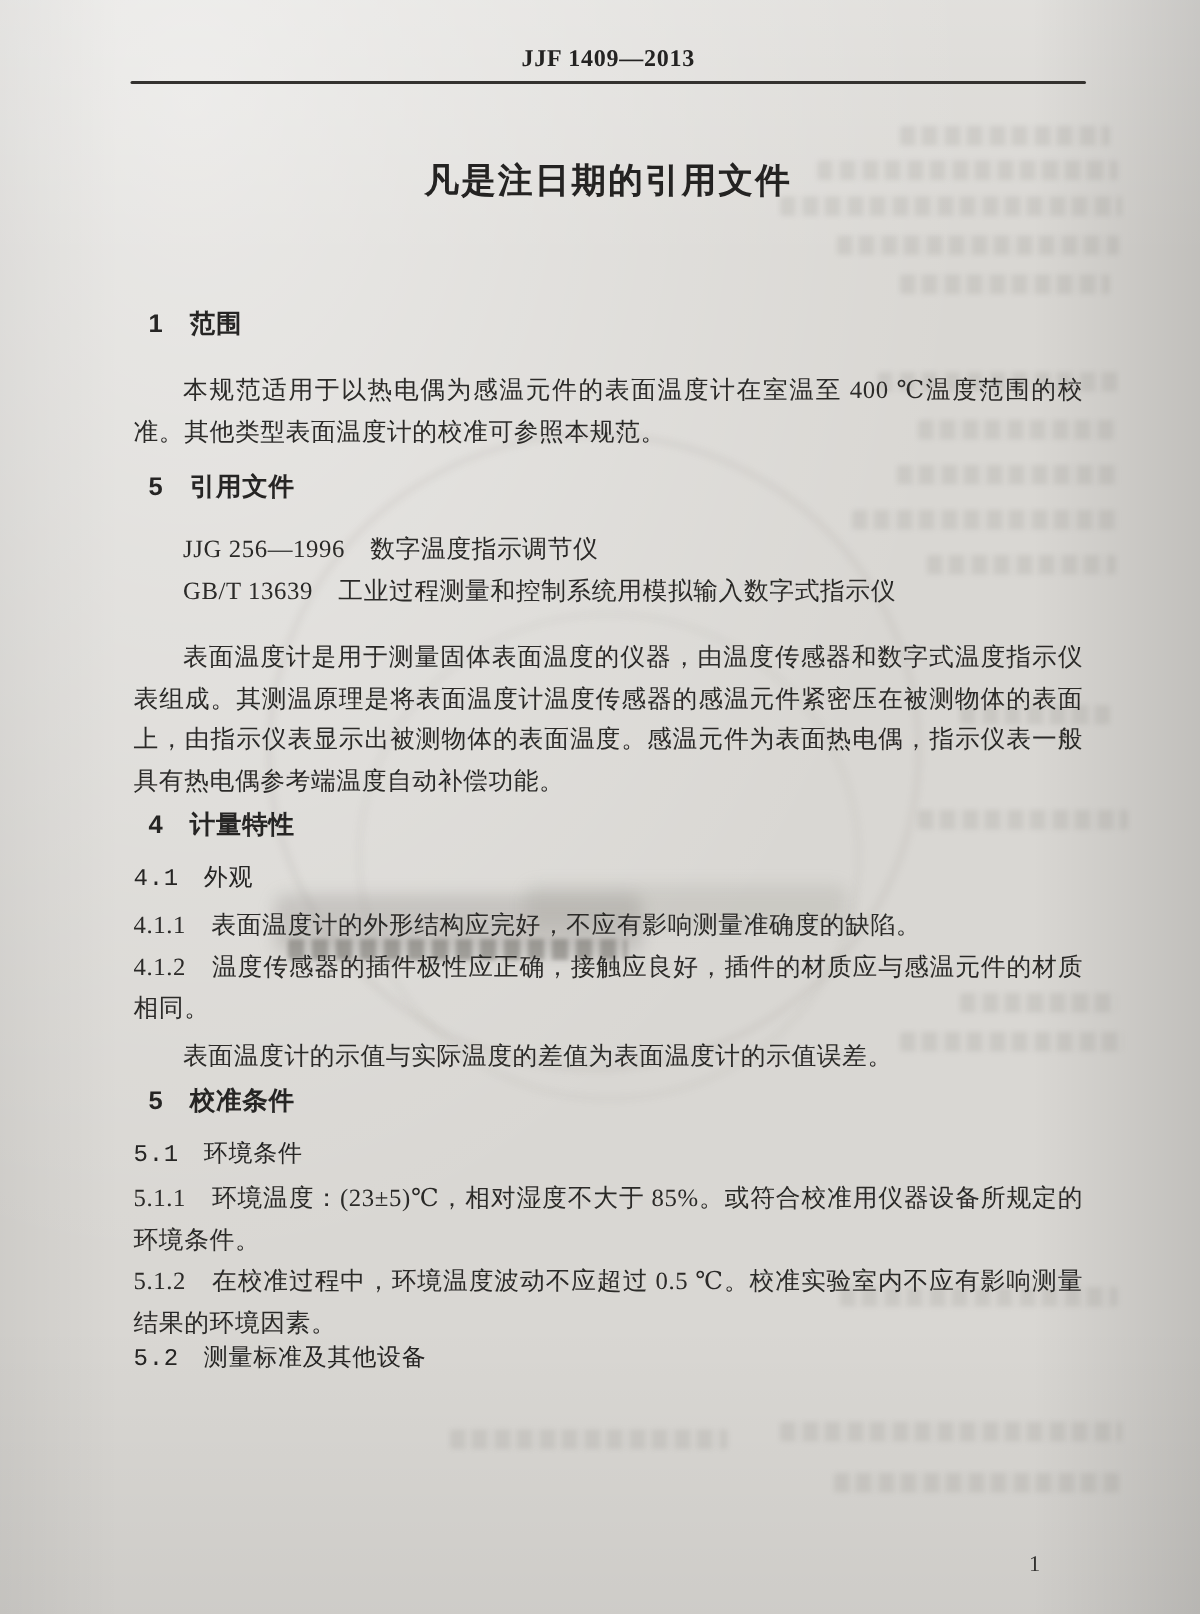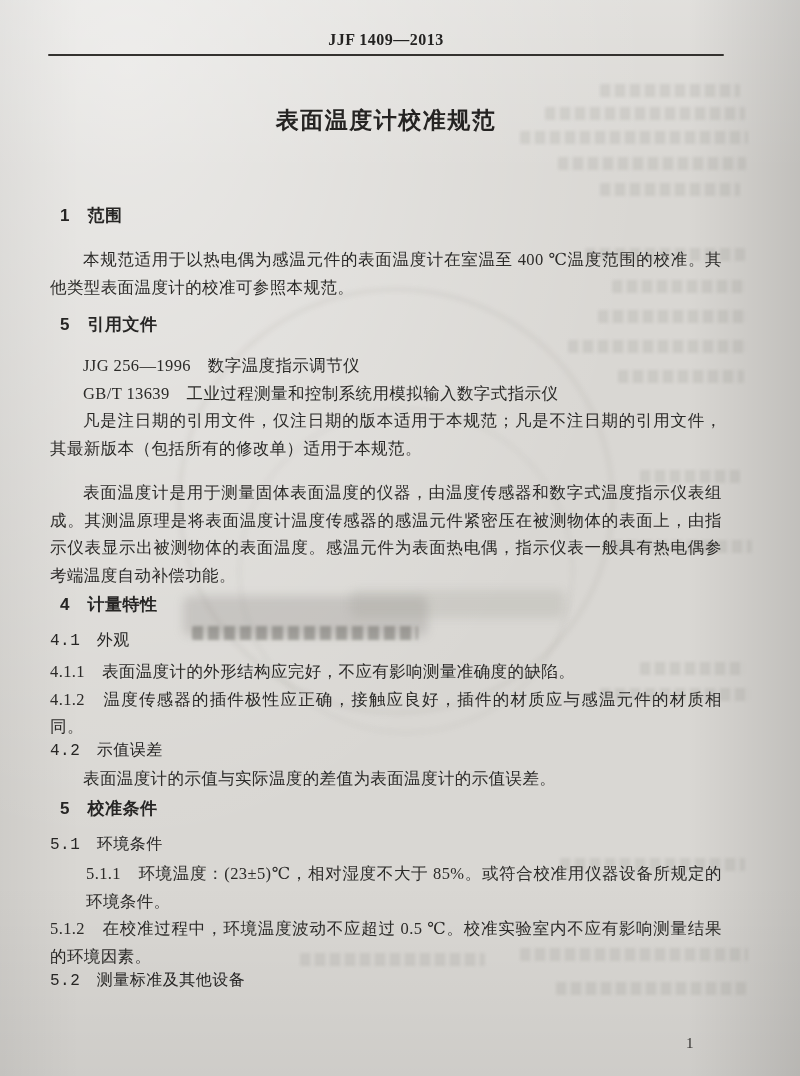--- a/index.html
+++ b/index.html
@@ -12,21 +12,21 @@
     background:
       radial-gradient(ellipse at 16% 6%, rgba(255,255,255,0.45), rgba(255,255,255,0) 55%),
       linear-gradient(90deg, rgba(0,0,0,0.05) 0, rgba(0,0,0,0) 10%, rgba(0,0,0,0) 86%, rgba(0,0,0,0.11) 100%),
       linear-gradient(180deg, rgba(255,255,255,0.22) 0, rgba(255,255,255,0) 16%, rgba(0,0,0,0) 82%, rgba(0,0,0,0.05) 100%),
       #d9d7d3;
     font-family:"Liberation Serif","DejaVu Serif",serif;
     color:#2a2927;
   }
   .content{
     position:absolute;left:0;top:0;width:800px;box-sizing:border-box;
-    padding:32px 78px 0 50px;
+    padding:32px 78px 0 89px;
   }
   .code{
     text-align:center;font-family:"Liberation Serif","DejaVu Serif",serif;
     font-weight:bold;font-size:16px;line-height:16px;letter-spacing:0.5px;color:#242322;
   }
   .rule{height:2px;background:#34322f;margin:6px -2px 0 -2px;border-radius:1px;}
   .title{
     margin:51px 0 0 0;text-align:center;
     font-family:"Liberation Sans","DejaVu Sans",sans-serif;
     font-weight:bold;font-size:23px;line-height:26px;letter-spacing:1.5px;color:#242322;
@@ -92,42 +92,40 @@
   <div class="artifact bleed-row" style="left:560px;top:858px;width:185px;"></div>
   <div class="artifact bleed-row" style="left:520px;top:948px;width:228px;"></div>
   <div class="artifact bleed-row" style="left:300px;top:953px;width:185px;"></div>
   <div class="artifact bleed-row" style="left:556px;top:982px;width:190px;"></div>
 
   <div class="content">
 
     <div class="code">JJF 1409—2013</div>
     <div class="rule"></div>
 
-    <h1 class="title">表面温度计校准规范</h1>
+    <h1 class="title">凡是注日期的引用文件</h1>
 
     <h2 class="h1" style="margin-top:73px;">1　范围</h2>
     <p class="body indent" style="margin-top:20px;">本规范适用于以热电偶为感温元件的表面温度计在室温至 400 ℃温度范围的校准。其他类型表面温度计的校准可参照本规范。</p>
 
     <h2 class="h1" style="margin-top:14px;">5　引用文件</h2>
     <p class="body indent" style="margin-top:17px;">JJG 256—1996　数字温度指示调节仪</p>
     <p class="body indent">GB/T 13639　工业过程测量和控制系统用模拟输入数字式指示仪</p>
-    <p class="body indent">凡是注日期的引用文件，仅注日期的版本适用于本规范；凡是不注日期的引用文件，其最新版本（包括所有的修改单）适用于本规范。</p>
 
     <p class="body indent" style="margin-top:17px;">表面温度计是用于测量固体表面温度的仪器，由温度传感器和数字式温度指示仪表组成。其测温原理是将表面温度计温度传感器的感温元件紧密压在被测物体的表面上，由指示仪表显示出被测物体的表面温度。感温元件为表面热电偶，指示仪表一般具有热电偶参考端温度自动补偿功能。</p>
 
     <h2 class="h1" style="margin-top:6px;">4　计量特性</h2>
     <h3 class="h2" style="margin-top:16px;">4.1　外观</h3>
     <p class="body" style="margin-top:7px;">4.1.1　表面温度计的外形结构应完好，不应有影响测量准确度的缺陷。</p>
     <p class="body">4.1.2　温度传感器的插件极性应正确，接触应良好，插件的材质应与感温元件的材质相同。</p>
-    <h3 class="h2">4.2　示值误差</h3>
     <p class="body indent" style="margin-top:4px;">表面温度计的示值与实际温度的差值为表面温度计的示值误差。</p>
 
     <h2 class="h1" style="margin-top:7px;">5　校准条件</h2>
     <h3 class="h2" style="margin-top:16px;">5.1　环境条件</h3>
-    <p class="body" style="margin-top:5px;margin-left:36px;">5.1.1　环境温度：(23±5)℃，相对湿度不大于 85%。或符合校准用仪器设备所规定的环境条件。</p>
+    <p class="body" style="margin-top:5px;">5.1.1　环境温度：(23±5)℃，相对湿度不大于 85%。或符合校准用仪器设备所规定的环境条件。</p>
     <p class="body">5.1.2　在校准过程中，环境温度波动不应超过 0.5 ℃。校准实验室内不应有影响测量结果的环境因素。</p>
     <h3 class="h2" style="margin-top:1px;">5.2　测量标准及其他设备</h3>
 
   </div>
 
   <div class="pagenum">1</div>
 
 </div>
 
 </body></html>

